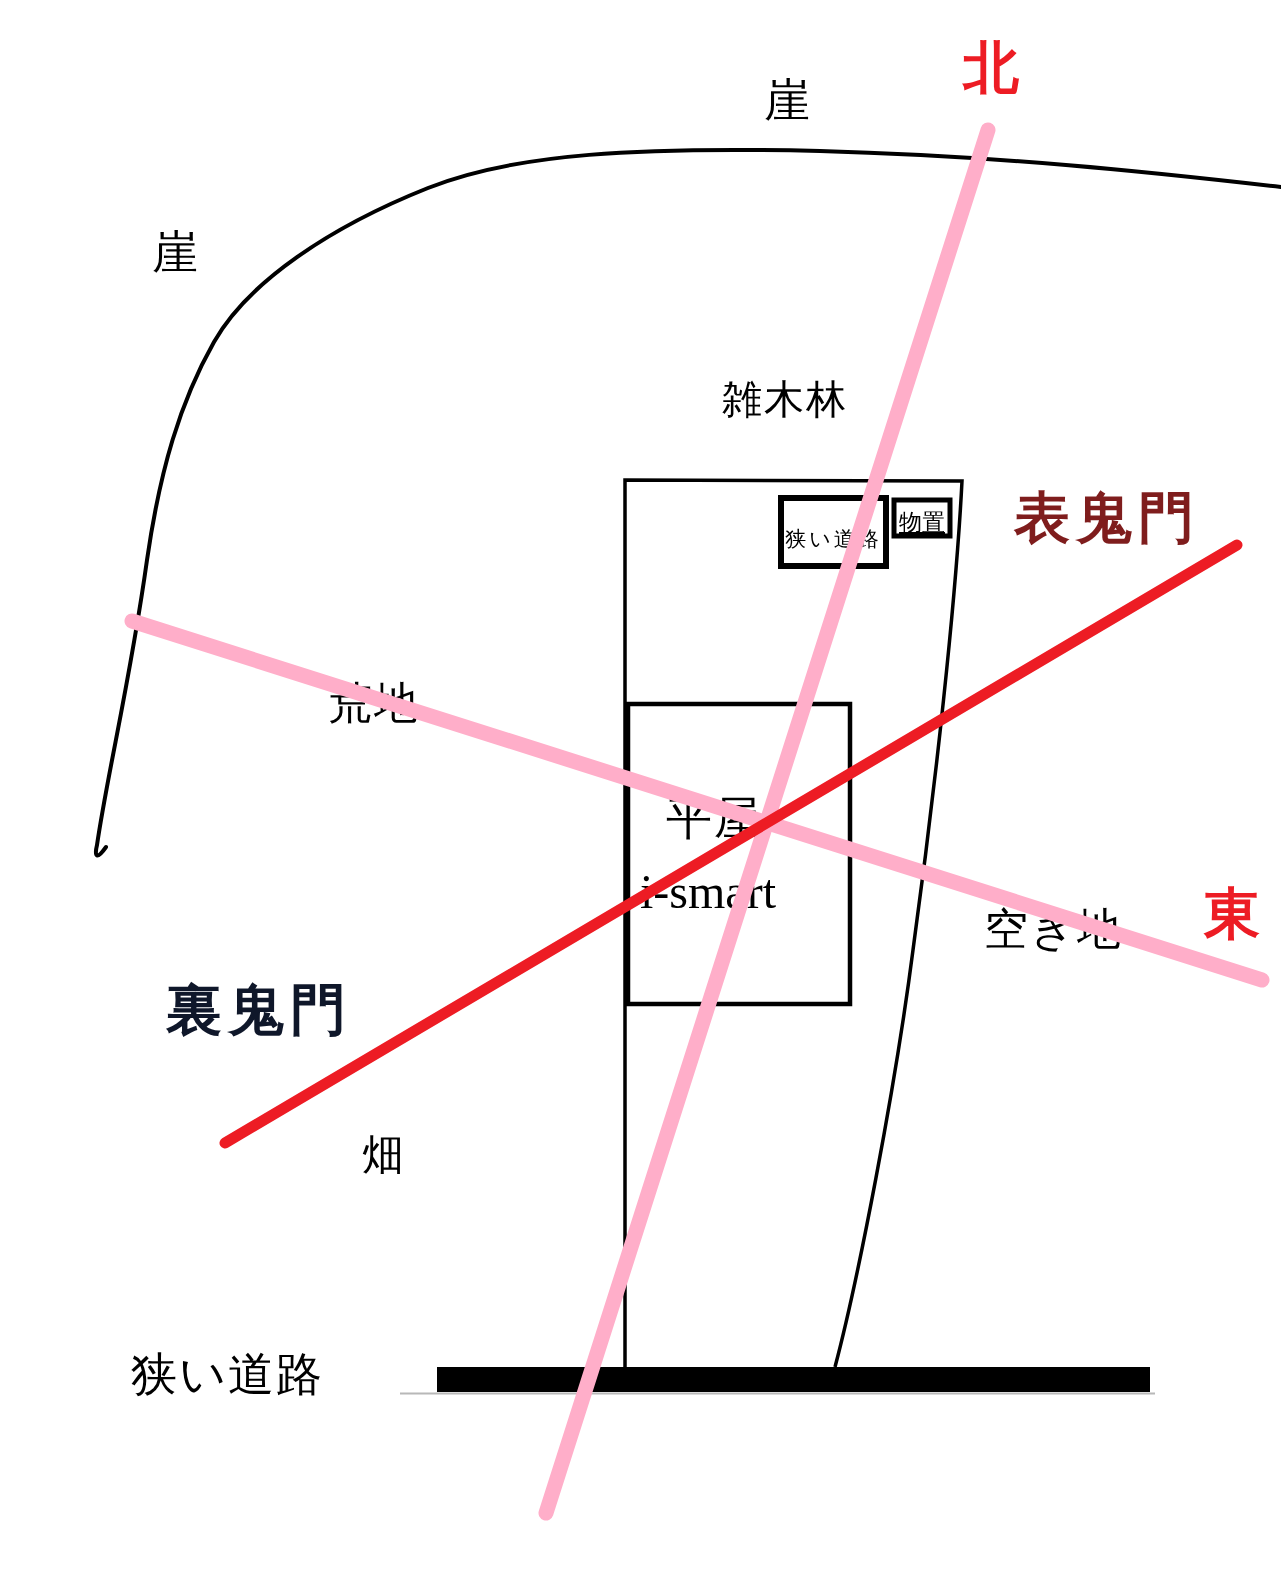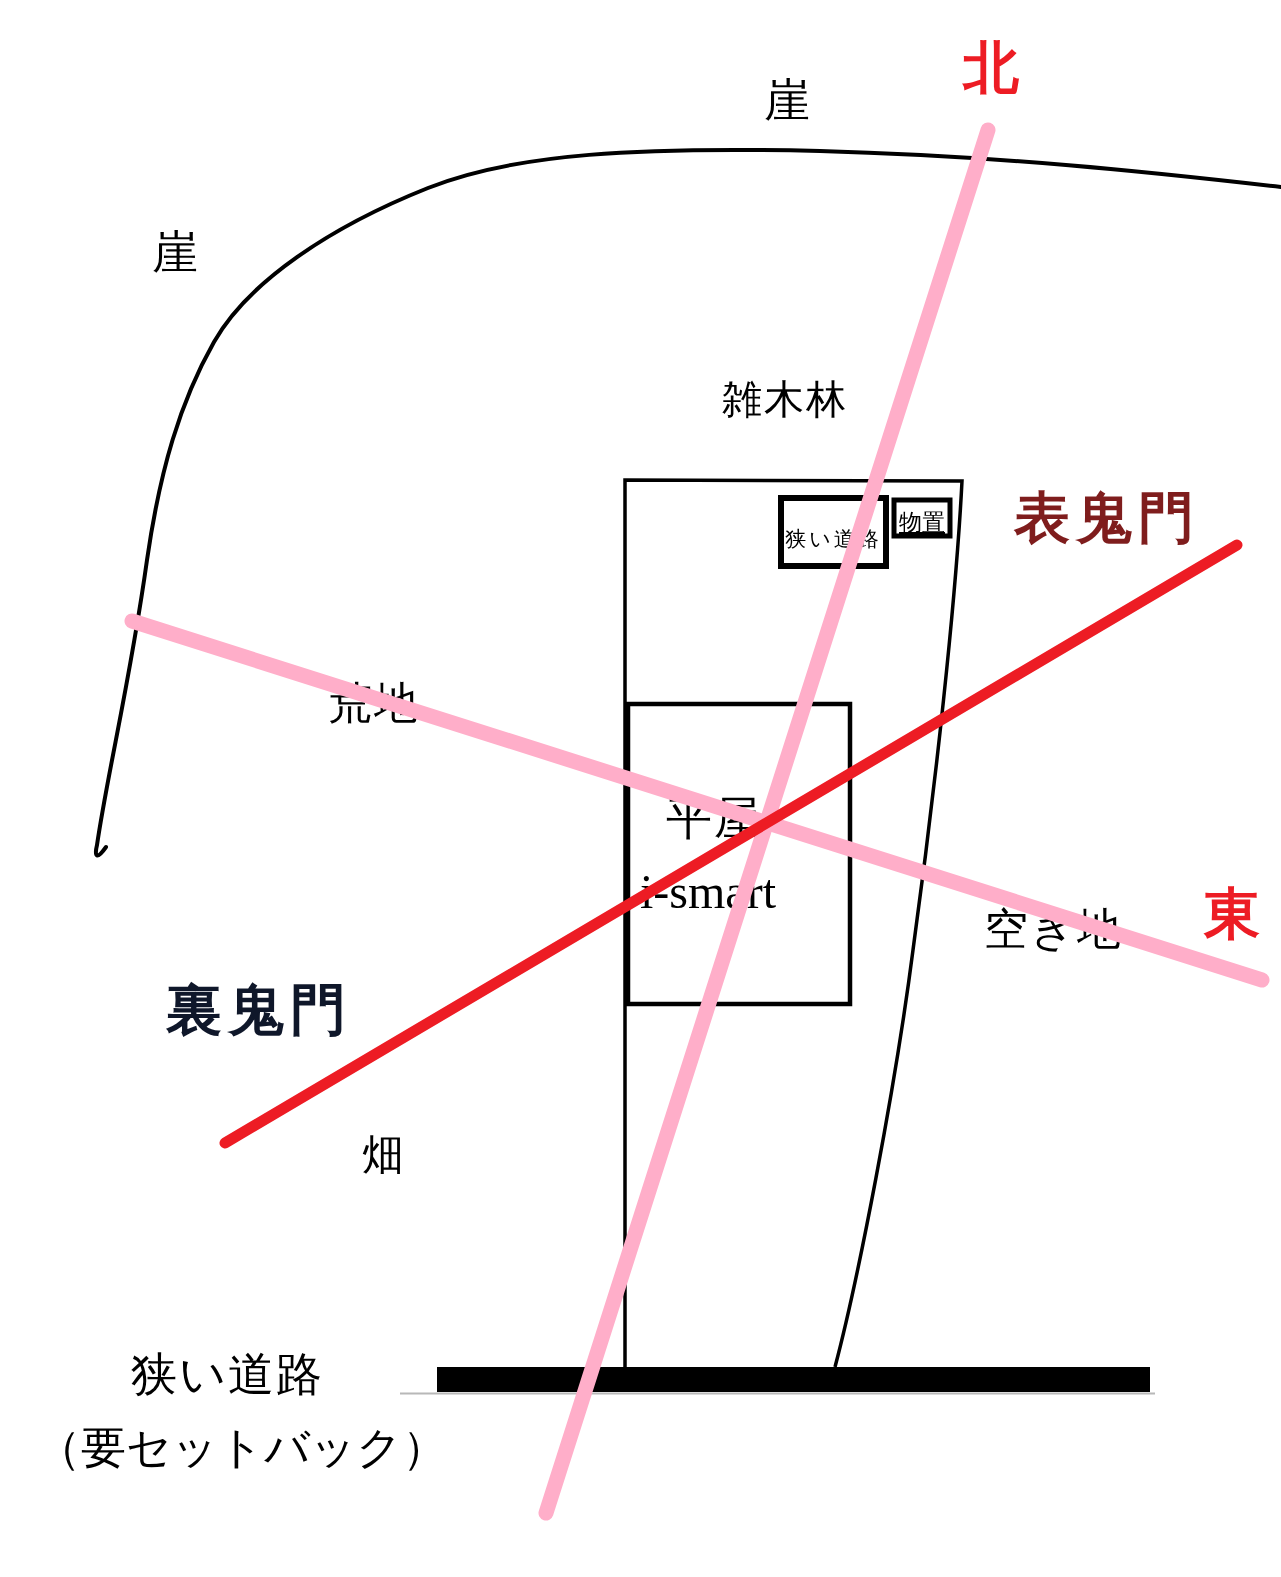--- a/index.html
+++ b/index.html
@@ -65,21 +65,20 @@
 
   <div class="lbl serif cliff-top">崖</div>
   <div class="lbl serif cliff-left">崖</div>
   <div class="lbl serif woods">雑木林</div>
   <div class="lbl serif wasteland">荒地</div>
   <div class="lbl serif hiraya">平屋</div>
   <div class="lbl serif ismart">i-smart</div>
   <div class="lbl serif akichi">空き地</div>
   <div class="lbl serif hatake">畑</div>
   <div class="lbl serif road-lbl">狭い道路</div>
-  <div class="lbl serif setback-lbl">（要セットバック）</div>
   <div class="lbl prefab-lbl">狭い道路</div>
   <div class="lbl shed-lbl">物置</div>
 
   <svg id="drawing" width="1281" height="1577" viewBox="0 0 1281 1577">
 
     <path d="M 1281 187
              C 1150 172, 1000 156, 820 151
              C 640 147, 515 153, 428 188
              C 330 227, 248 282, 214 342
              C 180 402, 160 470, 147 560

